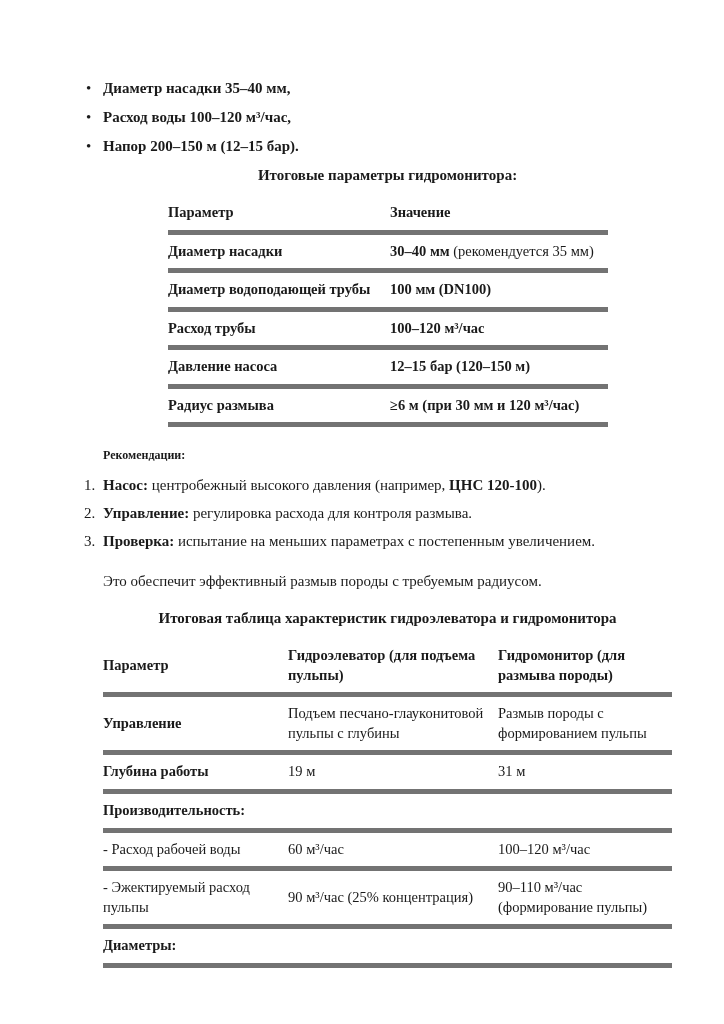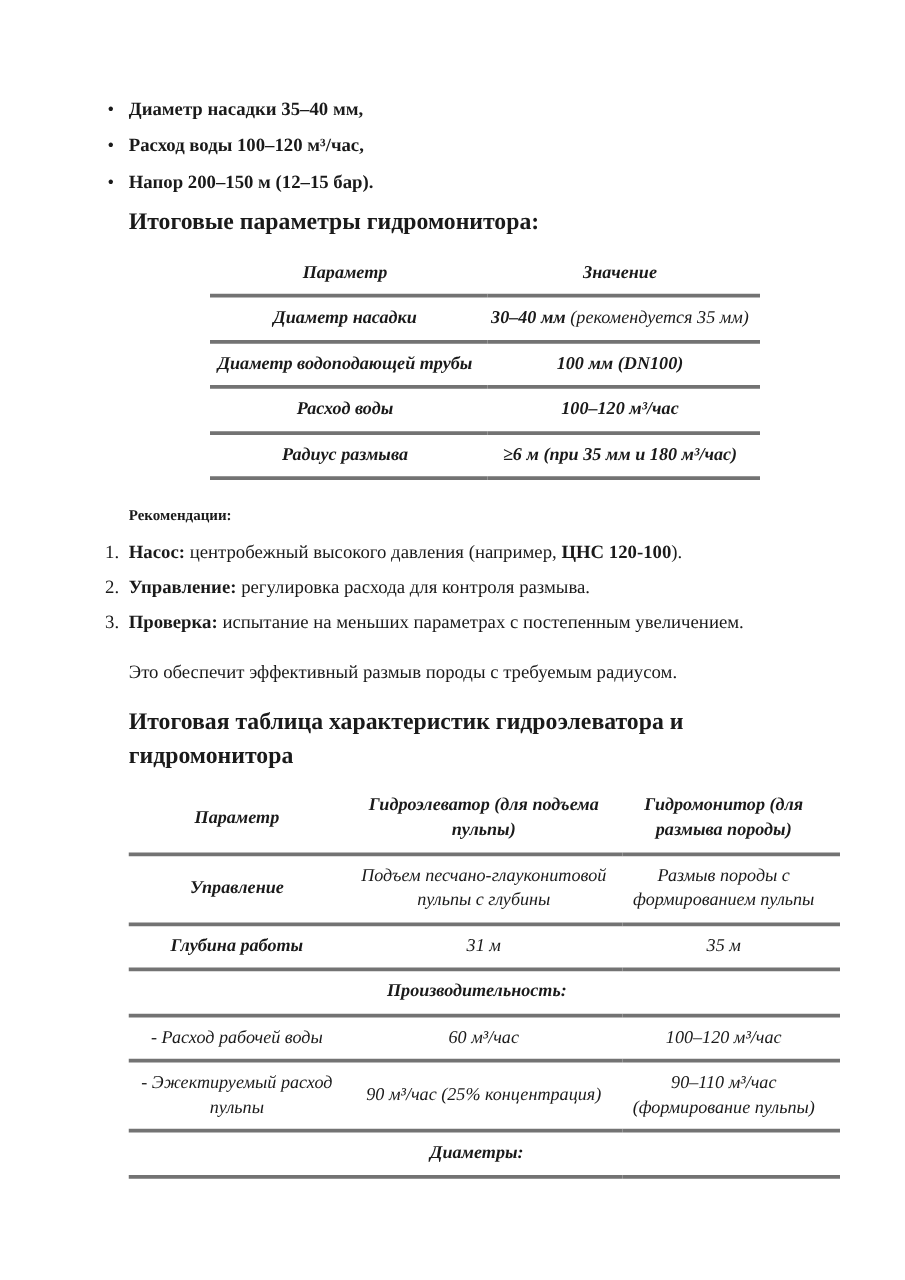--- a/index.html
+++ b/index.html
@@ -15,32 +15,31 @@
     overflow:hidden;
   }
   
   .bullets { list-style:none; }
   .bullets li { position:relative; margin-bottom:8px; font-weight:700; }
   .bullets li::before {
     content:"•"; position:absolute; left:-17px; top:0;
     font-weight:400; color:#1a1a1a;
   }
   
-  .h-center { font-weight:700; font-size:19px; }
+  .h-center { text-align:center; font-weight:700; font-size:15px; }
   .h-summary { margin-top:8px; }
   .h-comparison { margin-top:16px; }
   
   .h-left { font-weight:700; font-size:12px; margin-top:20px; }
   
   table { border-collapse:collapse; table-layout:fixed; }
   th, td {
-    text-align:center; vertical-align:middle;
-    border-bottom:3px solid #737373;
+    text-align:left; vertical-align:middle;
+    border-bottom:5px solid #737373;
     line-height:1.35;
-    font-style:italic;
   }
   .t1 { margin:10px 0 0 65px; width:440px; font-size:14.5px; }
   .t1 th, .t1 td { padding:7px 6px 7px 0; }
   .t1 th { font-weight:700; }
   .t1 .c-param { font-weight:700; }
   .t2 { margin-top:10px; width:569px; font-size:14.5px; }
   .t2 th, .t2 td { padding:7px 12px 7px 0; }
   .t2 th { font-weight:700; }
   .t2 .bold { font-weight:700; }
   
@@ -78,26 +77,30 @@
     <tbody>
       <tr>
         <td class="c-param">Диаметр насадки</td>
         <td><b>30–40 мм</b><span> (рекомендуется 35 мм)</span></td>
       </tr>
       <tr>
         <td class="c-param">Диаметр водоподающей трубы</td>
         <td><b>100 мм (DN100)</b><span></span></td>
       </tr>
       <tr>
-        <td class="c-param">Расход воды</td>
+        <td class="c-param">Расход трубы</td>
         <td><b>100–120 м³/час</b><span></span></td>
       </tr>
       <tr>
+        <td class="c-param">Давление насоса</td>
+        <td><b>12–15 бар (120–150 м)</b><span></span></td>
+      </tr>
+      <tr>
         <td class="c-param">Радиус размыва</td>
-        <td><b>≥6 м (при 35 мм и 180 м³/час)</b><span></span></td>
+        <td><b>≥6 м (при 30 мм и 120 м³/час)</b><span></span></td>
       </tr>
     </tbody>
   </table>
 
   <div class="h-left">Рекомендации:</div>
 
   <ol class="recs">
     <li><span class="num">1.</span><b>Насос:</b><span> центробежный высокого давления (например, </span><b>ЦНС 120-100</b><span>).</span></li>
     <li><span class="num">2.</span><b>Управление:</b><span> регулировка расхода для контроля размыва.</span><b></b><span></span></li>
     <li><span class="num">3.</span><b>Проверка:</b><span> испытание на меньших параметрах с постепенным увеличением.</span><b></b><span></span></li>
@@ -121,22 +124,22 @@
       </tr>
     </thead>
     <tbody>
       <tr>
         <td class="bold">Управление</td>
         <td>Подъем песчано-глауконитовой пульпы с глубины</td>
         <td>Размыв породы с формированием пульпы</td>
       </tr>
       <tr>
         <td class="bold">Глубина работы</td>
+        <td>19 м</td>
         <td>31 м</td>
-        <td>35 м</td>
       </tr>
       <tr>
         <td class="bold" colspan="3">Производительность:</td>
       </tr>
       <tr>
         <td>- Расход рабочей воды</td>
         <td>60 м³/час</td>
         <td>100–120 м³/час</td>
       </tr>
       <tr>

